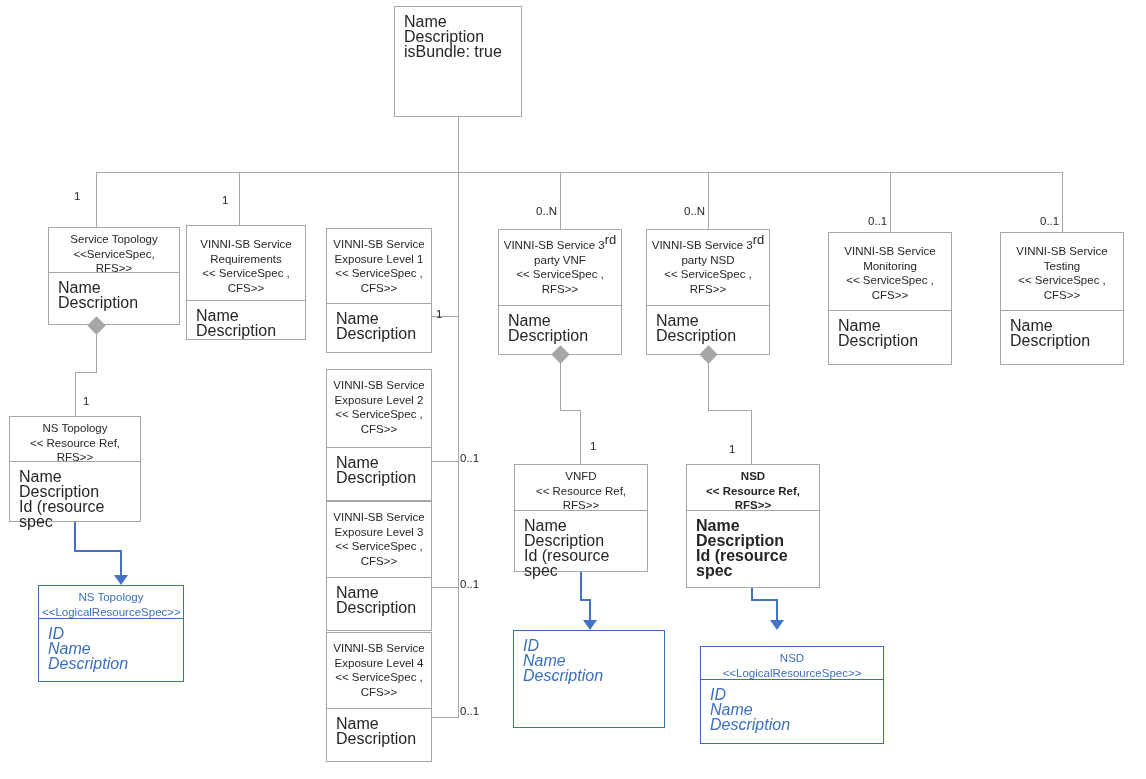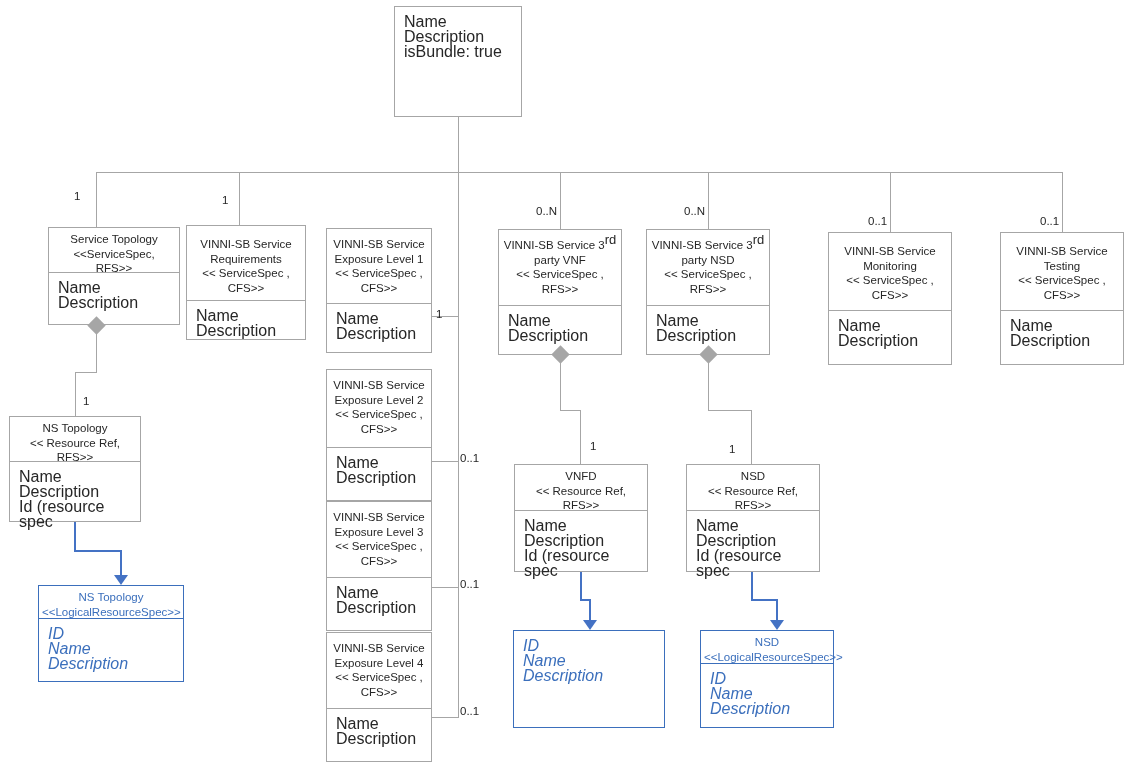--- a/index.html
+++ b/index.html
@@ -257,21 +257,21 @@
 
   <div class="cls" style="left:514px;top:464px;width:134px;height:108px;">
     <div class="hdr" style="height:46px;"><span>VNFD</span>
 <span>&lt;&lt; Resource Ref,
 RFS&gt;&gt;</span></div>
     <div class="body">Name
 Description
 Id (resource spec</div>
   </div>
 
-  <div class="cls" style="left:686px;top:464px;width:134px;height:108px;">
+  <div class="cls" style="left:686px;top:464px;width:134px;height:124px;font-weight:bold;">
     <div class="hdr" style="height:46px;"><span>NSD</span>
 <span>&lt;&lt; Resource Ref,
 RFS&gt;&gt;</span></div>
     <div class="body">Name
 Description
 Id (resource spec</div>
   </div>
 
   <div class="cls blue" style="left:38px;top:585px;width:146px;height:97px;">
     <div class="hdr" style="height:33px;"><span>NS Topology</span>
@@ -280,21 +280,21 @@
 Name
 Description</div>
   </div>
 
   <div class="cls blue" style="left:513px;top:630px;width:152px;height:98px;">
     <div class="body">ID
 Name
 Description</div>
   </div>
 
-  <div class="cls blue" style="left:700px;top:630px;width:134px;height:98px;">
+  <div class="cls blue" style="left:700px;top:646px;width:184px;height:98px;">
     <div class="hdr" style="height:33px;"><span>NSD</span>
 <span>&lt;&lt;LogicalResourceSpec&gt;&gt;</span></div>
     <div class="body">ID
 Name
 Description</div>
   </div>
 
 </div>
 
 </body></html>

